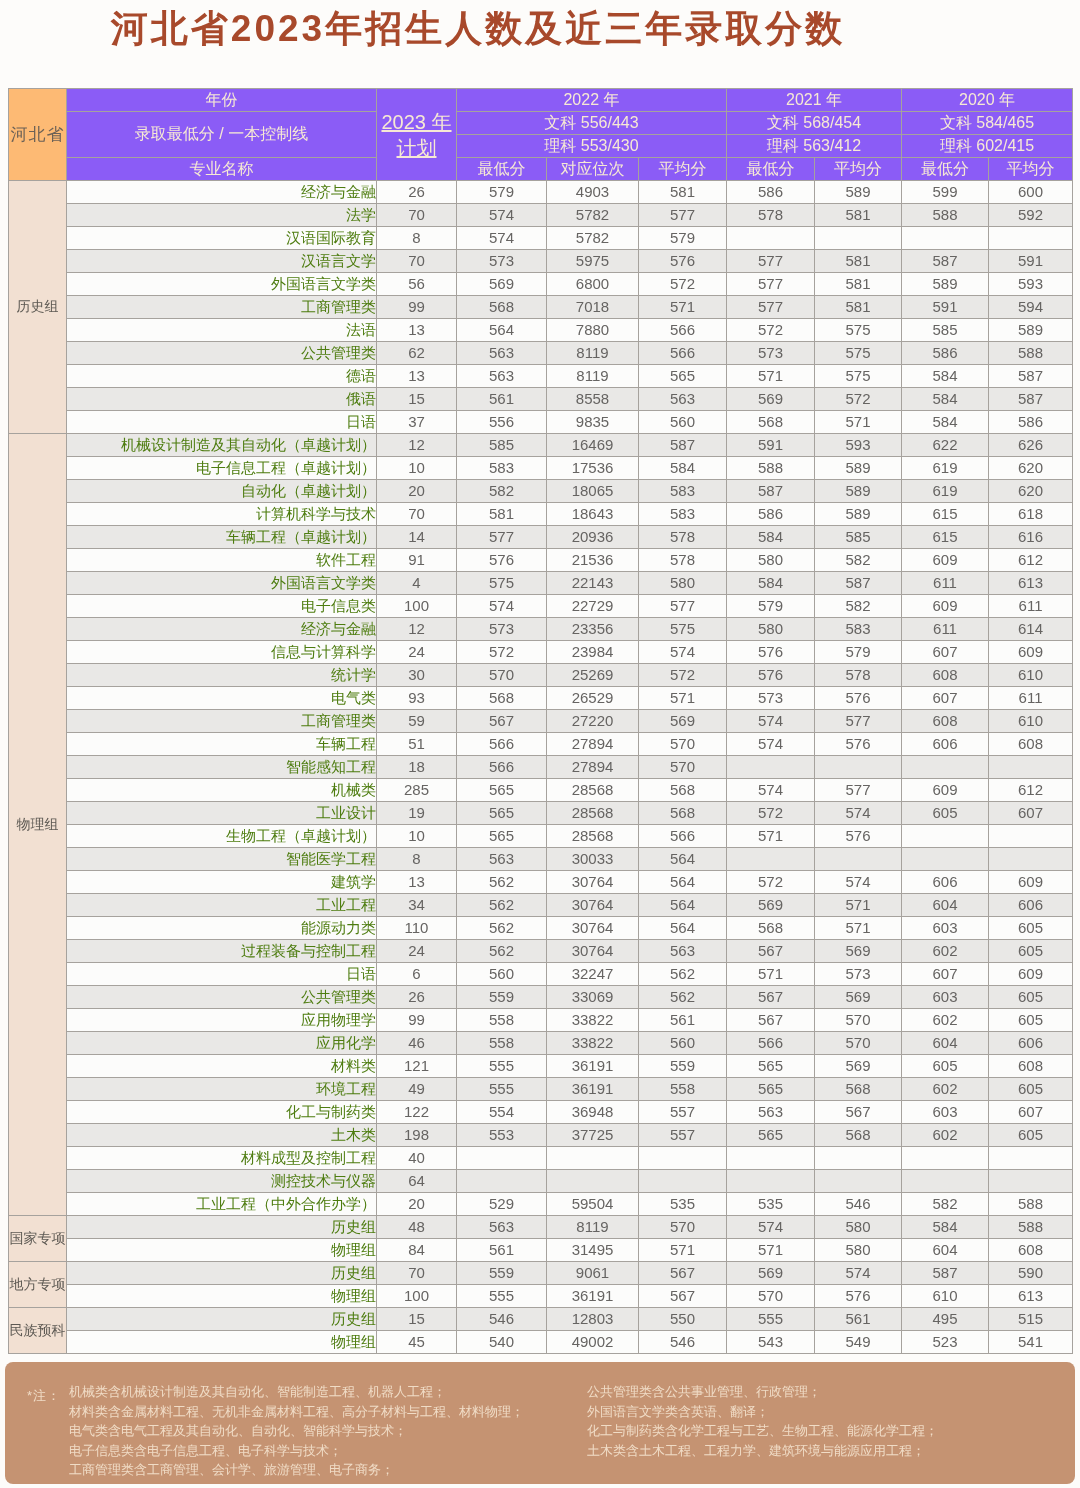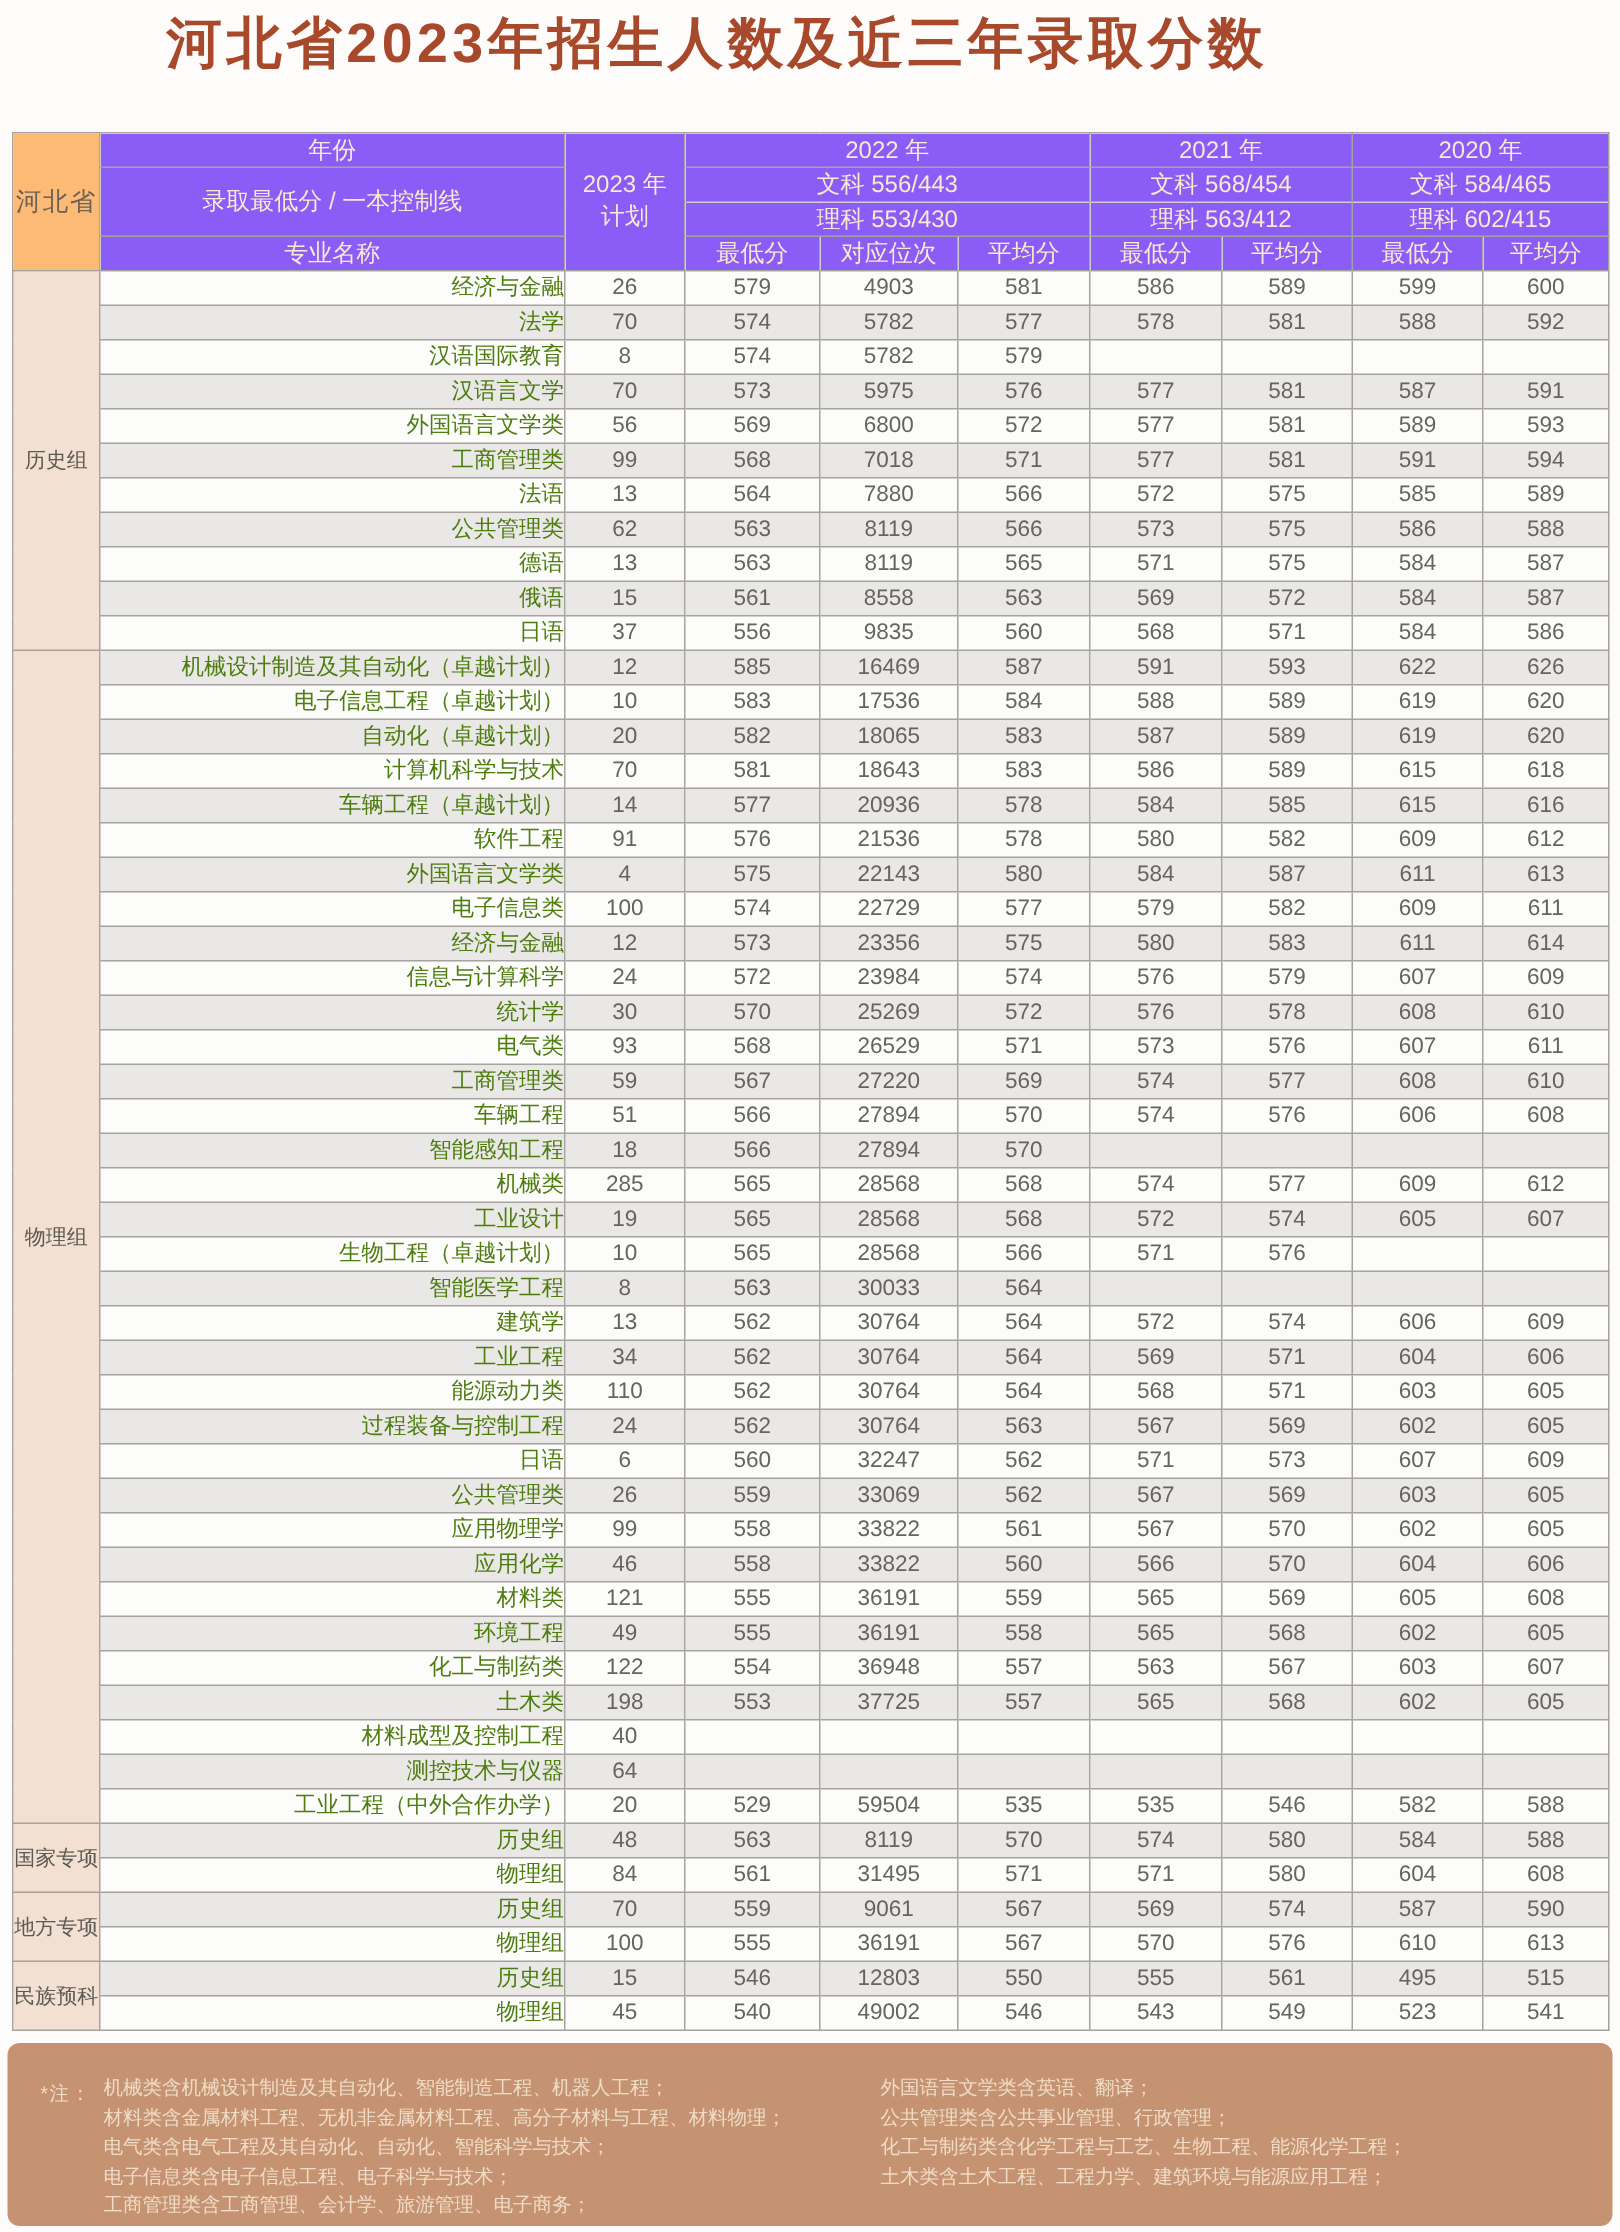--- a/index.html
+++ b/index.html
@@ -38,21 +38,21 @@
     height:23px;
     text-align:center;
     vertical-align:middle;
   }
   thead th.province {
     background:#fdba74;
     color:#6b6156;
     font-size:17px;
     letter-spacing:1px;
   }
-  thead th.plan { line-height:1.3; font-size:16px; }
+  thead th.plan { line-height:1.3; font-size:20px;text-decoration:underline; }
   thead th.plan span { display:block; }
   tbody tr { height:22.8px; }
   tbody th.section {
     background:#f2e0d2;
     color:#5d5953;
     font-size:14px;
     text-align:center;
     vertical-align:middle;
   }
   tbody td {
@@ -710,18 +710,18 @@
 <div class="notes">
   <div class="note-prefix">*注：</div>
   <div class="note-col left">
       <div>机械类含机械设计制造及其自动化、智能制造工程、机器人工程；</div>
       <div>材料类含金属材料工程、无机非金属材料工程、高分子材料与工程、材料物理；</div>
       <div>电气类含电气工程及其自动化、自动化、智能科学与技术；</div>
       <div>电子信息类含电子信息工程、电子科学与技术；</div>
       <div>工商管理类含工商管理、会计学、旅游管理、电子商务；</div>
     </div>
   <div class="note-col right">
+      <div>公共管理类含公共事业管理、行政管理；</div>
       <div>外国语言文学类含英语、翻译；</div>
-      <div>公共管理类含公共事业管理、行政管理；</div>
       <div>化工与制药类含化学工程与工艺、生物工程、能源化学工程；</div>
       <div>土木类含土木工程、工程力学、建筑环境与能源应用工程；</div>
     </div>
 </div>
 
 </body></html>

